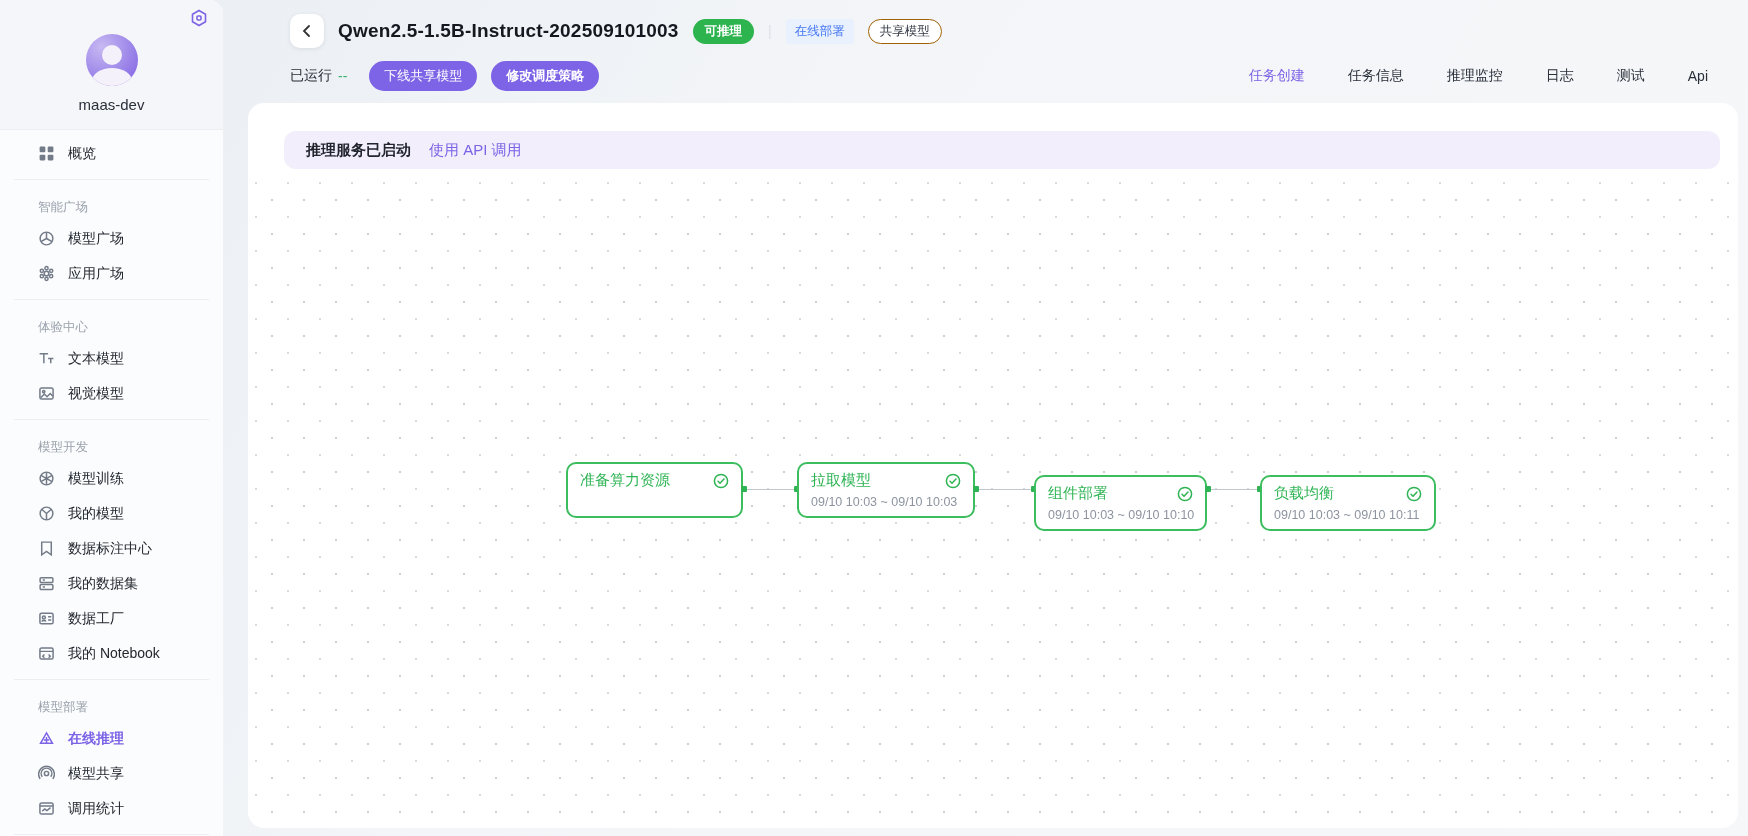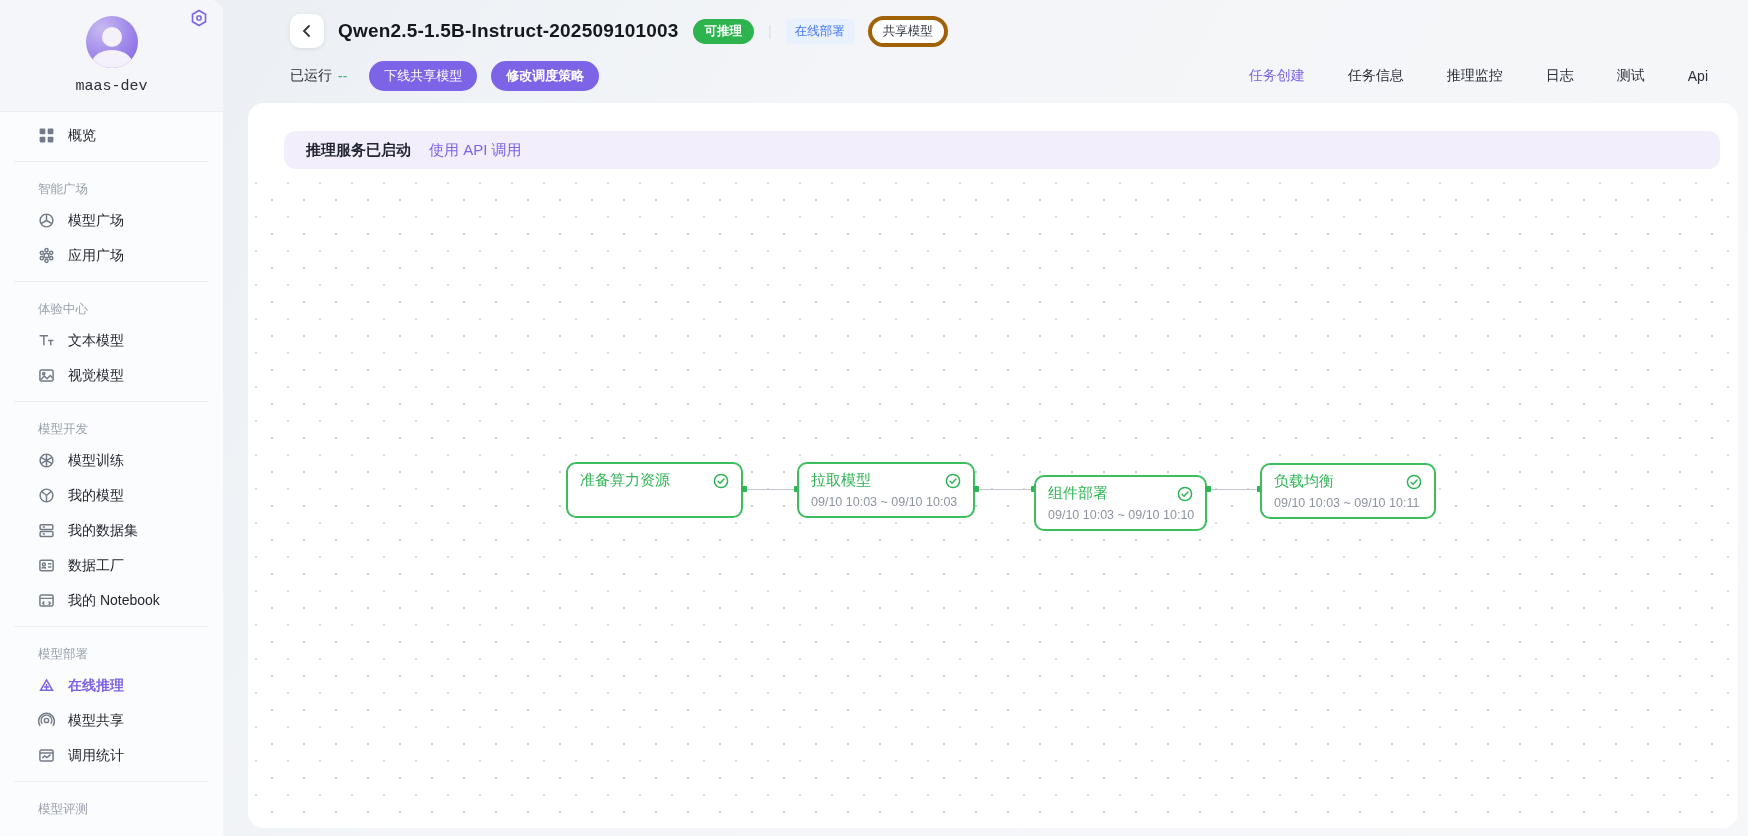--- a/index.html
+++ b/index.html
@@ -4,22 +4,22 @@
 <style>
   * { margin:0; padding:0; box-sizing:border-box; }
   html,body { width:1748px; height:836px; overflow:hidden;
     font-family:"Liberation Sans","DejaVu Sans",sans-serif;
     background:linear-gradient(120deg,#e9eef3 0%,#f3f5f8 40%,#f6f7f9 100%); }
   .page { display:flex; width:100%; height:100%; }
 
   
   .sidebar { width:223px; height:836px; background:#fbfcfd; flex:none;
     border-radius:0 14px 0 0; overflow:hidden; position:relative; }
-  .side-head { background:#f5f6f9; padding:16px 0 16px; text-align:center; position:relative;
-    border-bottom:1px solid #eceef1;font-family:Liberation Mono, monospace; }
+  .side-head { background:#f5f6f9; padding:34px 0 16px; text-align:center; position:relative;
+    border-bottom:1px solid #eceef1; }
   .collapse-btn { position:absolute; top:8px; right:14px; width:20px; height:20px; cursor:pointer; }
   .avatar { width:52px; height:52px; border-radius:50%; margin:0 auto;
     background:radial-gradient(circle at 30% 25%,#c7b9f2,#8e74e6 75%); position:relative; overflow:hidden; }
   .avatar .head { position:absolute; left:16px; top:11px; width:20px; height:20px; border-radius:50%; background:#f4f1fb; }
   .avatar .body { position:absolute; left:6px; top:34px; width:40px; height:26px; border-radius:50% 50% 0 0; background:#f4f1fb; }
   .workspace { margin-top:10px; font-size:15px; color:#2a2f3a; }
   .menu { padding:6px 0 0; }
   .menu-item { height:35px; display:flex; align-items:center; gap:13px; padding-left:38px;
     font-size:14px; color:#23272f; cursor:pointer; }
   .menu-item.active { color:#7d63e6; font-weight:bold; }
@@ -36,21 +36,21 @@
   .row1 { display:flex; align-items:center; gap:14px; }
   .back-btn { width:34px; height:34px; border-radius:10px; background:#ffffff;
     box-shadow:0 1px 4px rgba(60,70,90,.12); display:flex; align-items:center; justify-content:center;
     cursor:pointer; font-size:16px; color:#333; }
   .title { font-size:19px; font-weight:bold; color:#15181f; letter-spacing:.2px; }
   .badge-green { background:#2db44f; color:#fff; font-size:12.5px; font-weight:bold;
     padding:4px 12px; border-radius:999px; }
   .vsep { color:#dcdfe5; font-size:14px; }
   .tag-blue { background:#e9f0fe; color:#4678f2; font-size:12.5px; padding:4px 9px; border-radius:4px; }
   .tag-plain { background:#fff; color:#333a45; font-size:12.5px; padding:3px 11px;
-    border-radius:999px; border:4px solid #a16207; }
+    border-radius:999px; border:1px solid #a16207; }
   .row2 { display:flex; align-items:center; margin-top:13px; }
   .run-label { font-size:14px; color:#272c35; }
   .run-value { font-size:14px; color:#3cb371; margin-left:6px; }
   .pill-btn { background:#7d63e6; color:#fff; border:none; font-size:13px; padding:6px 15px;
     border-radius:999px; margin-left:22px; cursor:pointer; font-family:inherit; }
   .pill-btn + .pill-btn { margin-left:14px;font-weight:bold; }
   .tabs { margin-left:auto; display:flex; align-items:center; }
   .tab { font-size:14px; color:#2a2f3a; margin-left:43px; cursor:pointer; }
   .tab.active { color:#7d63e6; }
 
@@ -173,20 +173,28 @@
           <svg class="gico" width="17" height="17" viewBox="0 0 16 16">
               <circle cx="8" cy="8" r="6"></circle>
               <path d="M8 8l4.5-4M8 8v6M8 8L3.5 4"></path>
             </svg>
         </span>
         <span>我的模型</span>
       </div>
       <div class="menu-item">
         <span class="ic">
           <svg class="gico" width="17" height="17" viewBox="0 0 16 16">
+              <path d="M3.5 2h9v12l-4.5-3.2L3.5 14z"></path>
+            </svg>
+        </span>
+        <span>数据标注中心</span>
+      </div>
+      <div class="menu-item">
+        <span class="ic">
+          <svg class="gico" width="17" height="17" viewBox="0 0 16 16">
               <rect x="2" y="2.5" width="12" height="4.6" rx="1"></rect>
               <rect x="2" y="9" width="12" height="4.6" rx="1"></rect>
               <path d="M4.5 4.8h2M4.5 11.3h2"></path>
             </svg>
         </span>
         <span>我的数据集</span>
       </div>
       <div class="menu-item">
         <span class="ic">
           <svg class="gico" width="17" height="17" viewBox="0 0 16 16">
@@ -309,21 +317,21 @@
             <span class="node-title">组件部署</span>
             <svg class="check" viewBox="0 0 16 16" fill="none" stroke="#2fb455" stroke-width="1.5">
                 <circle cx="8" cy="8" r="6.6"></circle>
                 <path d="M5 8.2l2 2 4-4.2" stroke-linecap="round" stroke-linejoin="round"></path>
               </svg>
           </div>
           <div class="node-time">09/10 10:03 ~ 09/10 10:10</div>
         </div>
         <div class="edge" style="left:959px;top:310px;width:49px"></div>
 
-        <div class="node" style="left:1010px;top:284px;width:176px">
+        <div class="node" style="left:1010px;top:296px;width:176px">
           <div class="node-title-row">
             <span class="node-title">负载均衡</span>
             <svg class="check" viewBox="0 0 16 16" fill="none" stroke="#2fb455" stroke-width="1.5">
                 <circle cx="8" cy="8" r="6.6"></circle>
                 <path d="M5 8.2l2 2 4-4.2" stroke-linecap="round" stroke-linejoin="round"></path>
               </svg>
           </div>
           <div class="node-time">09/10 10:03 ~ 09/10 10:11</div>
         </div>
       </div>

